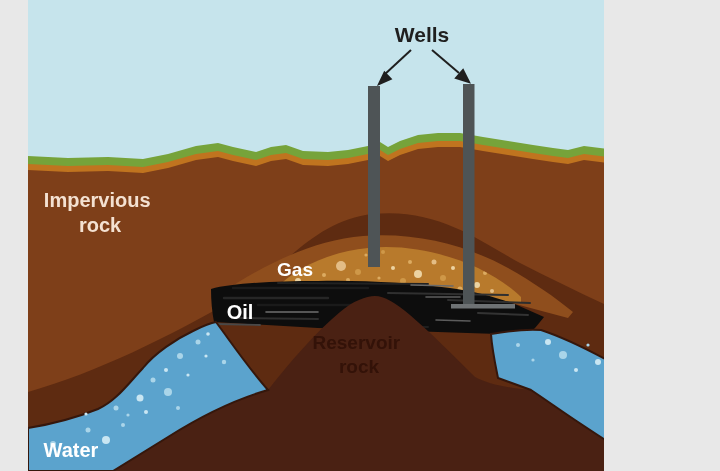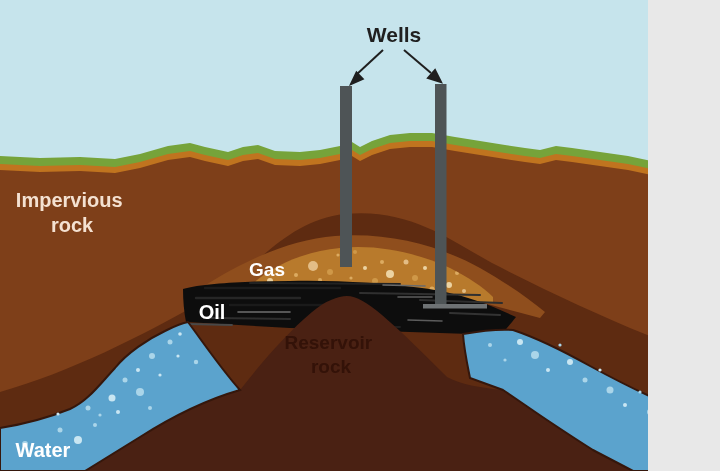--- a/index.html
+++ b/index.html
@@ -1,20 +1,21 @@
 <!DOCTYPE html>
 <html><head>
 <meta charset="utf-8">
 <style>
   html,body{margin:0;padding:0;background:#e8e8e8;}
   .stage{
     position:relative;
-    width:648px;height:471px;
+    width:576px;height:471px;
     overflow:hidden;
     font-family:"Liberation Sans", sans-serif;
+    margin-left:28px;
   }
   svg{display:block;}
   text{
     font-family:"Liberation Sans", sans-serif;
     font-weight:bold;
   }
 </style>
 </head>
 <body>
 

